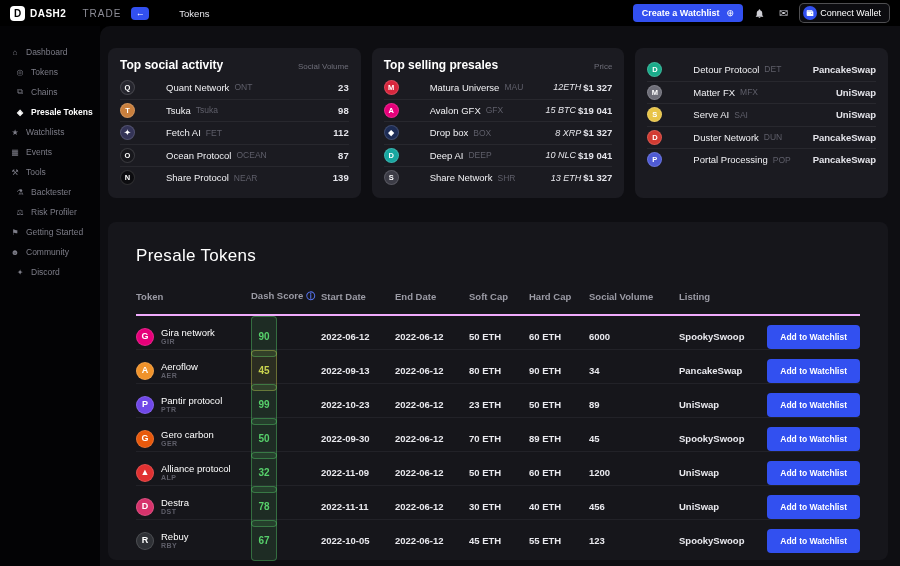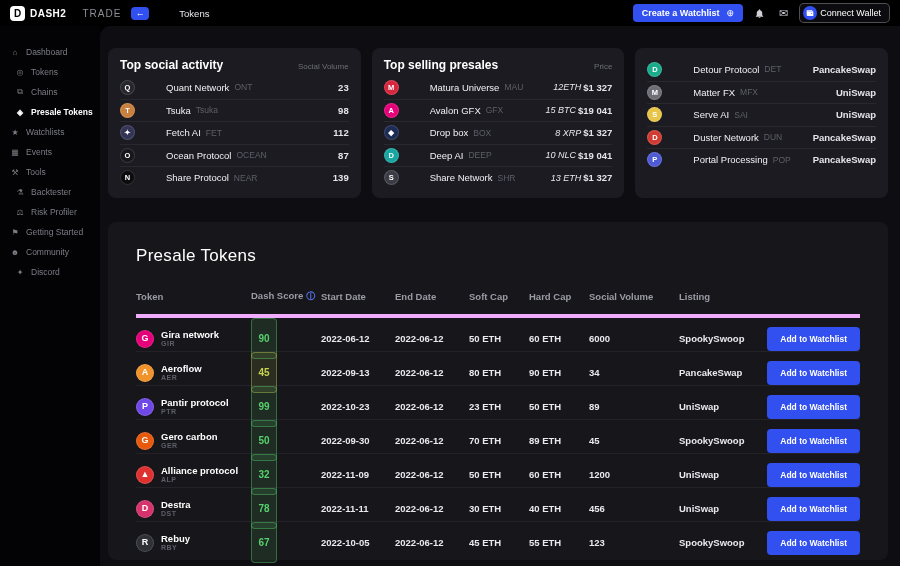--- a/index.html
+++ b/index.html
@@ -53,31 +53,31 @@
   .coin-name { color:#f1f1f4; font-size:9.5px; font-weight:normal; white-space:nowrap;margin-left:24px; }
   .coin-ticker { color:#5f5f6a; font-size:8.5px; margin-left:5px; white-space:nowrap; }
   .flex-sp { flex:1; }
   .coin-amount:not(:empty) { color:#e8e8ed; font-size:9px; width:44px; text-align:right; margin-right:2px;font-style:italic; }
   .coin-value { color:#e4e4ea; font-size:9.5px; font-weight:bold; text-align:right; white-space:nowrap; }
 
   
   .panel { margin:24px 12px 0 8px; background:#16161b; border-radius:8px; padding:24px 28px 10px; height:338px; }
   .panel h2 { color:#fff; font-size:17px; font-weight:400; letter-spacing:.3px; }
   .tgrid { display:grid; grid-template-columns:115px 70px 74px 74px 60px 60px 90px 85px 1fr; align-items:center; }
-  .thead { margin-top:24px; padding-bottom:11px; border-bottom:4px solid #f0abfc; }
+  .thead { margin-top:24px; padding-bottom:11px; border-bottom:2px solid #f0abfc; }
   .thead span.h { color:#9b9ba5; font-size:9.5px; font-weight:bold; }
   .info { font-style:normal; color:#5a78f7; font-size:9px; margin-left:3px; cursor:pointer; }
   .trow { height:34px; border-bottom:1px solid #222228; }
   .trow:last-child { border-bottom:none; }
   .cell { color:#e9e9ee; font-size:9.5px; font-weight:bold; }
   .token-cell { display:flex; align-items:center; }
   .token-cell .coin-icon { width:18px; height:18px; min-width:18px; }
   .token-cell .coin-icon i { font-size:9px; }
   .tk { display:flex; flex-direction:column; line-height:1.2; }
-  .tk .nm { color:#fff; font-size:9.5px; font-weight:bold; white-space:nowrap; }
+  .tk .nm { color:#fff; font-size:9.5px; font-weight:normal; white-space:nowrap; }
   .tk .tkr { color:#5f5f6a; font-size:7px; text-transform:uppercase; letter-spacing:.5px; }
   .score { display:inline-block; min-width:26px; text-align:center; padding:14px 0; border-radius:4px;
            font-size:10px; font-weight:bold; }
   .score.green  { color:var(--green,#57d06b); background:rgba(87,208,107,.12); border:1px solid rgba(87,208,107,.4); }
   .score.yellow { color:var(--yellow,#c9d34f); background:rgba(201,211,79,.12); border:1px solid rgba(201,211,79,.4); }
   .btn-cell { text-align:right; }
   .watch-btn { background:var(--accent,#3250f0); border:none; color:#fff; font-size:8.5px; font-weight:bold;
                padding:7px 13px; border-radius:4px; cursor:pointer; white-space:nowrap; }
 </style>
 </head>

